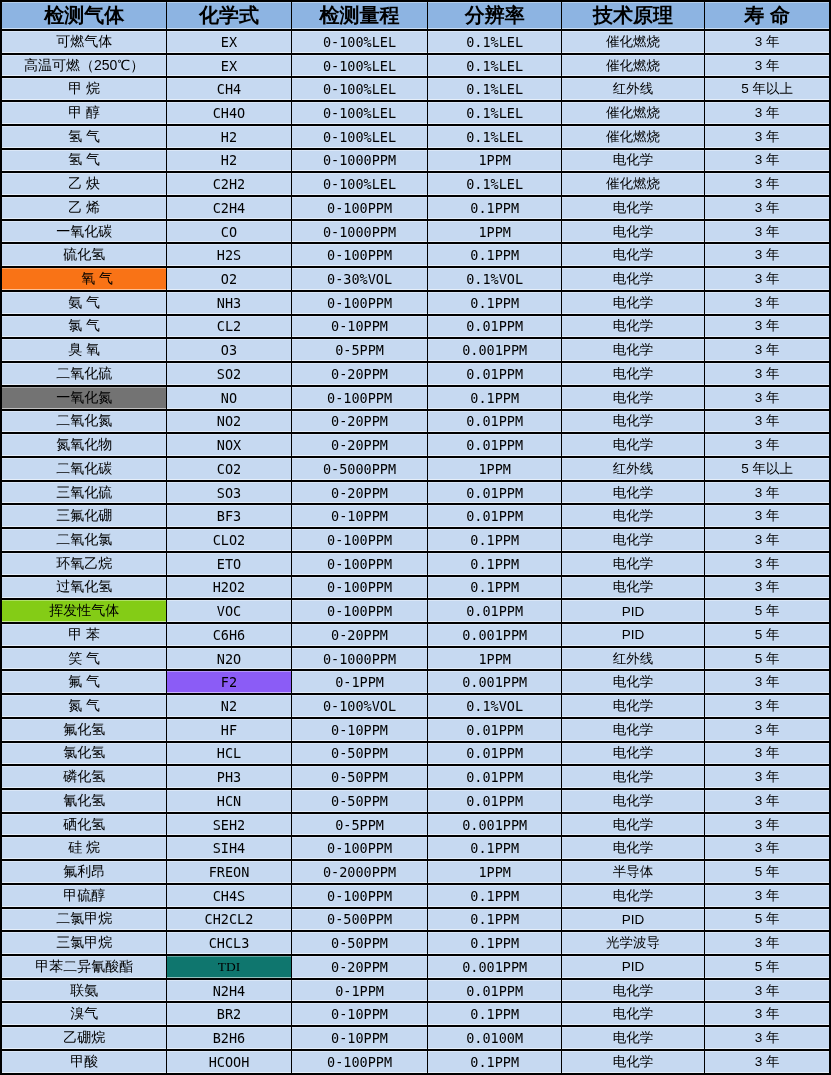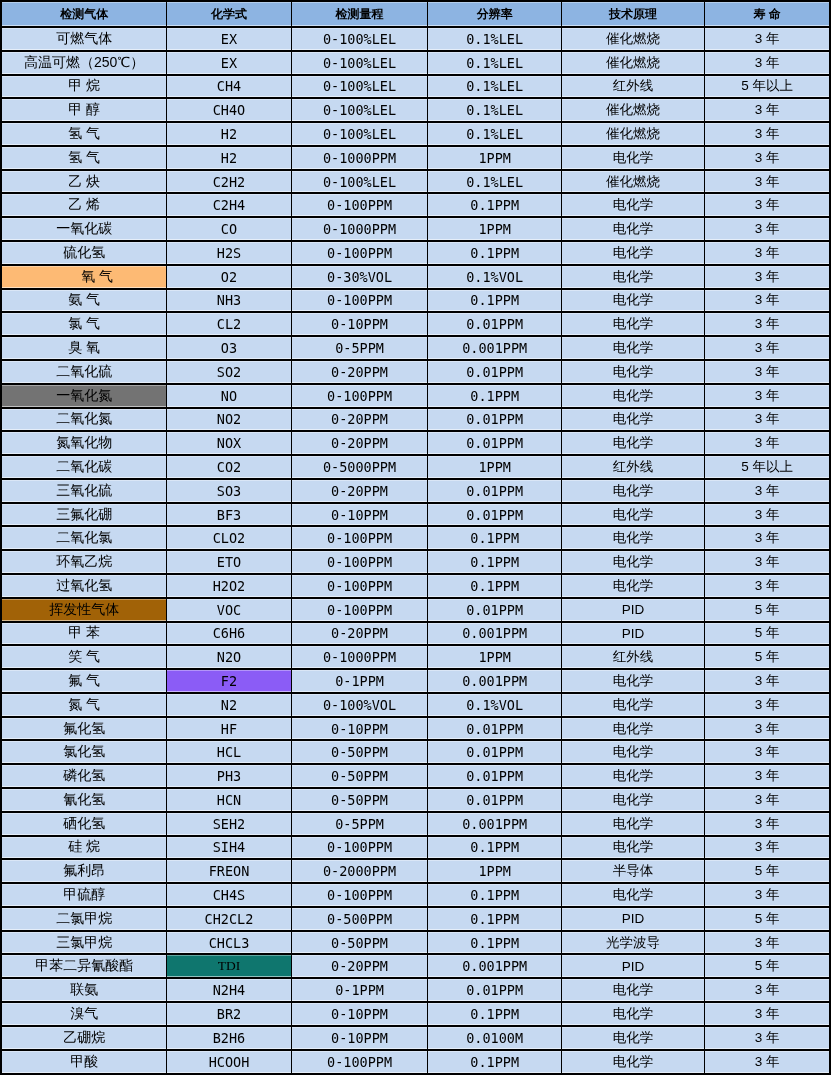--- a/index.html
+++ b/index.html
@@ -41,21 +41,21 @@
     text-align: center;
     vertical-align: middle;
     padding: 0 2px;
     overflow: hidden;
     white-space: nowrap;
     
     box-shadow: inset 0 -1px 0 rgba(255,255,255,0.55), inset 0 1px 0 rgba(255,255,255,0.35);
   }
   table.gas-table thead th {
     background: #8db4e2;
-    font-size: 12px;
+    font-size: 20px;
     font-weight: bold;
     height: 24px;
     font-family: "Liberation Sans", sans-serif;
   }
   table.gas-table tbody td {
     background: #c6d9f1;
     font-size: 13.5px;
     height: 21px;
     font-family: "DejaVu Sans Mono", "Liberation Mono", monospace;
   }
@@ -167,21 +167,21 @@
         </tr>
         <tr>
           <td class="cell-gas" style="background: rgb(198, 217, 241);">硫化氢</td>
           <td class="cell-formula" style="background: rgb(198, 217, 241);">H2S</td>
           <td class="cell-range" style="background: rgb(198, 217, 241);">0-100PPM</td>
           <td class="cell-resolution" style="background: rgb(198, 217, 241);">0.1PPM</td>
           <td class="cell-principle" style="background: rgb(198, 217, 241);">电化学</td>
           <td class="cell-life" style="background: rgb(198, 217, 241);">3 年</td>
         </tr>
         <tr>
-          <td class="cell-gas" style="background: #fdba74; padding-left: 28px;">氧 气</td>
+          <td class="cell-gas" style="background: #f97316; padding-left: 28px;">氧 气</td>
           <td class="cell-formula" style="background: rgb(198, 217, 241);">O2</td>
           <td class="cell-range" style="background: rgb(198, 217, 241);">0-30%VOL</td>
           <td class="cell-resolution" style="background: rgb(198, 217, 241);">0.1%VOL</td>
           <td class="cell-principle" style="background: rgb(198, 217, 241);">电化学</td>
           <td class="cell-life" style="background: rgb(198, 217, 241);">3 年</td>
         </tr>
         <tr>
           <td class="cell-gas" style="background: rgb(198, 217, 241);">氨 气</td>
           <td class="cell-formula" style="background: rgb(198, 217, 241);">NH3</td>
           <td class="cell-range" style="background: rgb(198, 217, 241);">0-100PPM</td>
@@ -279,21 +279,21 @@
         </tr>
         <tr>
           <td class="cell-gas" style="background: rgb(198, 217, 241);">过氧化氢</td>
           <td class="cell-formula" style="background: rgb(198, 217, 241);">H2O2</td>
           <td class="cell-range" style="background: rgb(198, 217, 241);">0-100PPM</td>
           <td class="cell-resolution" style="background: rgb(198, 217, 241);">0.1PPM</td>
           <td class="cell-principle" style="background: rgb(198, 217, 241);">电化学</td>
           <td class="cell-life" style="background: rgb(198, 217, 241);">3 年</td>
         </tr>
         <tr>
-          <td class="cell-gas" style="background: #a16207; text-align: center;">挥发性气体</td>
+          <td class="cell-gas" style="background: #84cc16; text-align: center;">挥发性气体</td>
           <td class="cell-formula" style="background: rgb(198, 217, 241);">VOC</td>
           <td class="cell-range" style="background: rgb(198, 217, 241);">0-100PPM</td>
           <td class="cell-resolution" style="background: rgb(198, 217, 241);">0.01PPM</td>
           <td class="cell-principle" style="background: rgb(198, 217, 241);">PID</td>
           <td class="cell-life" style="background: rgb(198, 217, 241);">5 年</td>
         </tr>
         <tr>
           <td class="cell-gas" style="background: rgb(198, 217, 241); margin-left: 42px;">甲 苯</td>
           <td class="cell-formula" style="background: rgb(198, 217, 241);">C6H6</td>
           <td class="cell-range" style="background: rgb(198, 217, 241);">0-20PPM</td>

